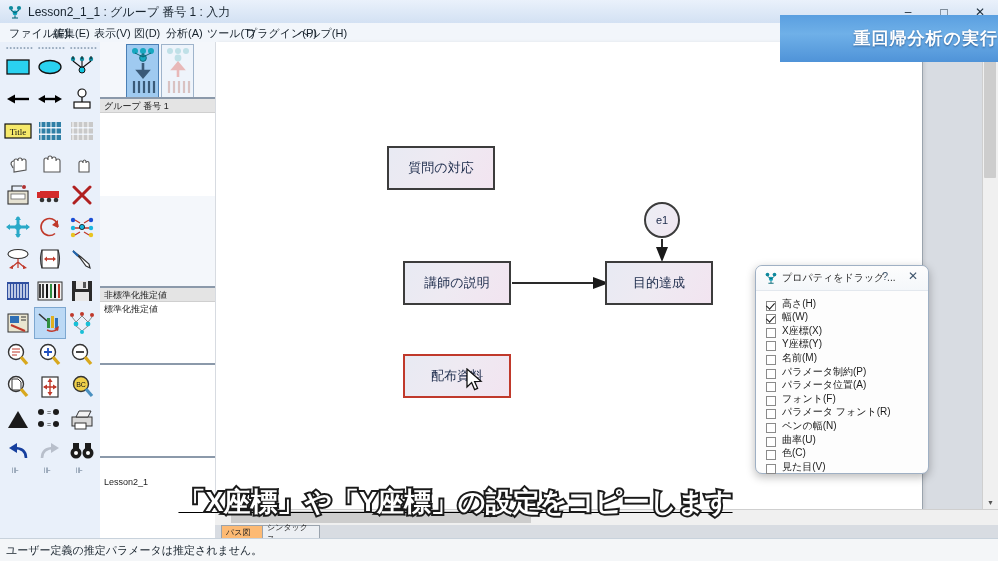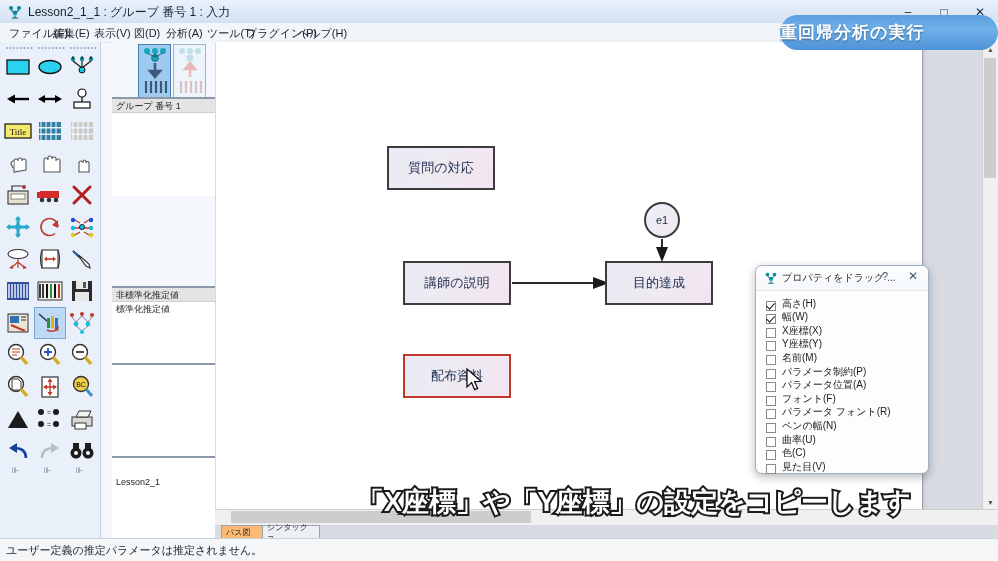--- a/index.html
+++ b/index.html
@@ -24,21 +24,21 @@
   
   .palette{position:absolute;left:0;top:42px;width:100px;height:497px;background:#e9f0fa;
     border-right:1px solid #c3d2e3;}
   .pal-dots{position:absolute;font-size:7px;color:#96a8bc;letter-spacing:1px;}
   .tool{position:absolute;width:30px;height:30px;display:flex;align-items:center;justify-content:center;}
   .tool.active{background:#bcd9f5;outline:1px solid #7da7d0;}
   .pal-grip{position:absolute;font-size:8px;color:#5f7288;}
 
   
   .panes{position:absolute;left:100px;top:42px;width:115px;height:497px;background:#f4f7fb;
-    border-right:1px solid #9aa9bb;margin-left:12px;}
+    border-right:1px solid #9aa9bb;}
   .modesel{position:absolute;left:26px;top:2px;width:68px;height:52px;display:flex;gap:2px;}
   .modebtn{width:33px;height:52px;border:1px solid #9fb4cb;background:#eef4fb;display:flex;
     align-items:center;justify-content:center;}
   .modebtn.on{background:#9fcaf0;border:1px solid #4a7fb5;}
   .pane{position:absolute;left:0;width:115px;background:#fff;border-top:2px solid #8b99aa;}
   .pane-hdr{height:14px;background:#e4e4e4;border-bottom:1px solid #cfcfcf;
     font-size:9px;color:#1d1d1d;padding:1px 0 0 4px;box-sizing:border-box;white-space:nowrap;overflow:hidden;}
   .pane-row{font-size:9px;color:#1d1d1d;padding:1px 0 0 4px;white-space:nowrap;}
 
   
@@ -83,26 +83,26 @@
   .cbox.on:after{content:"";position:absolute;left:1px;top:-1px;width:4px;height:7px;
     border:solid #1a1a1a;border-width:0 1.6px 1.6px 0;transform:rotate(42deg);}
   .clab{font-size:10px;color:#1b1b1b;white-space:nowrap;}
 
   
   .statusbar{position:absolute;left:0;bottom:0;width:998px;height:22px;background:#f4f6f8;
     border-top:1px solid #c8d2dc;}
   .status-text{position:absolute;left:6px;top:4px;font-size:11px;color:#16212b;white-space:nowrap;}
 
   
-  .banner{position:absolute;right:0;top:15px;width:218px;height:35px;
+  .banner{position:absolute;right:0;top:15px;width:218px;height:47px;
     background:linear-gradient(to bottom,#5a9fe0 0%,#6fb0e8 40%,#4f93d8 100%);
-    display:flex;align-items:center;justify-content:flex-start;border-radius:19px;}
+    display:flex;align-items:center;justify-content:flex-end;}
   .banner span{font-size:17px;font-weight:bold;color:#ffffff;letter-spacing:1px;white-space:nowrap;
     text-shadow:0 1px 2px rgba(20,60,110,.65);}
-  .subtitle{position:absolute;left:0;bottom:41px;width:911px;text-align:right;pointer-events:none;}
+  .subtitle{position:absolute;left:0;bottom:41px;width:911px;text-align:center;pointer-events:none;text-decoration:underline;}
   .subtitle span{font-size:27px;font-weight:bold;color:#ffffff;white-space:nowrap;
     -webkit-text-stroke:4px #1a1a1a;paint-order:stroke fill;}
 </style>
 </head>
 <body>
 
 <div id="app">
 
   <div class="titlebar">
     <svg class="tb-icon" viewBox="0 0 16 16">

